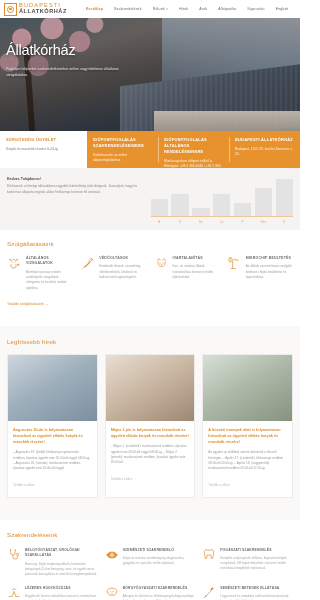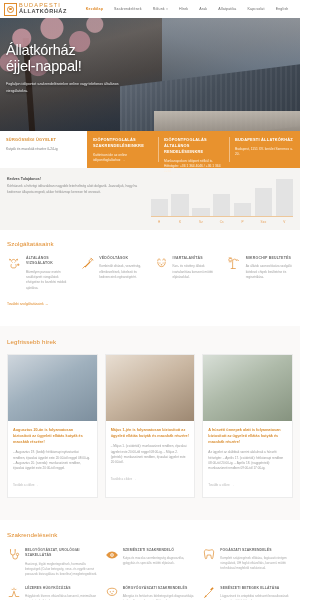--- a/index.html
+++ b/index.html
@@ -223,21 +223,20 @@
 
   <div class="hero">
     <div class="hero-sky"></div>
     <div class="hero-roof"></div>
     <div class="hero-wall"></div>
     <div class="hero-trunk"></div>
     <div class="hero-tree"></div>
     <div class="hero-body">
       <div class="hero-title">
         <div>Állatkórház</div>
-        <div>éjjel-nappal!</div>
       </div>
       <div class="hero-sub">Foglaljon időpontot szakrendeléseinkre online vagy telefonos általános vizsgálatokra.</div>
     </div>
   </div>
 
   <div class="cta-strip">
     <div class="cta-cell white">
       <div class="cta-title">SÜRGŐSSÉGI ÜGYELET</div>
       <div class="cta-desc">Kutyák és macskák részére 0-24-ig</div>
     </div>

